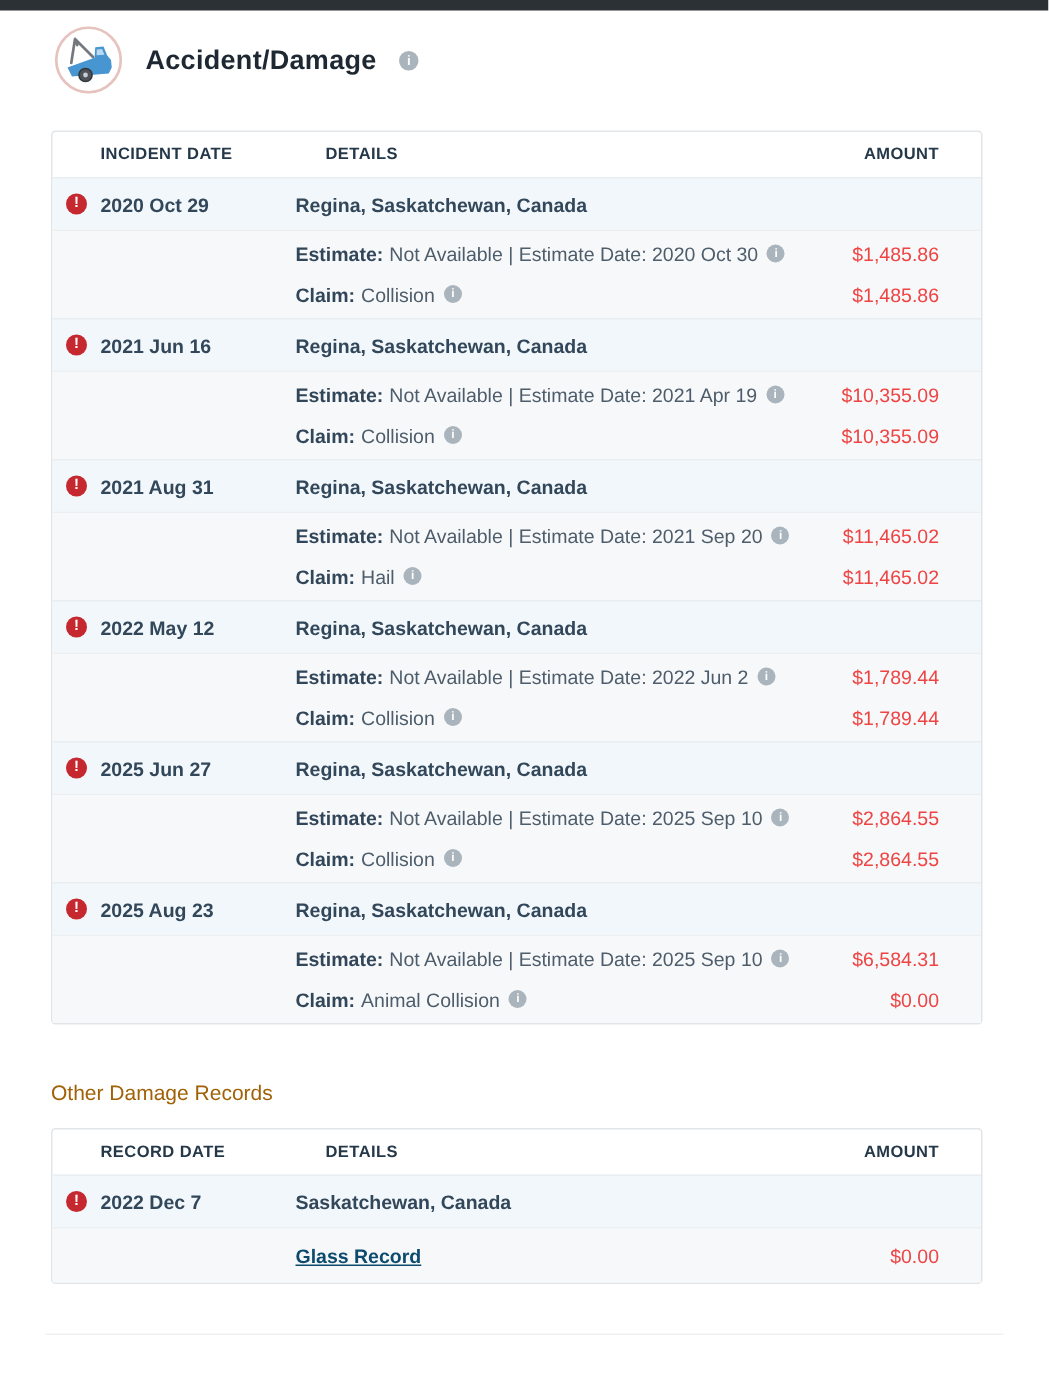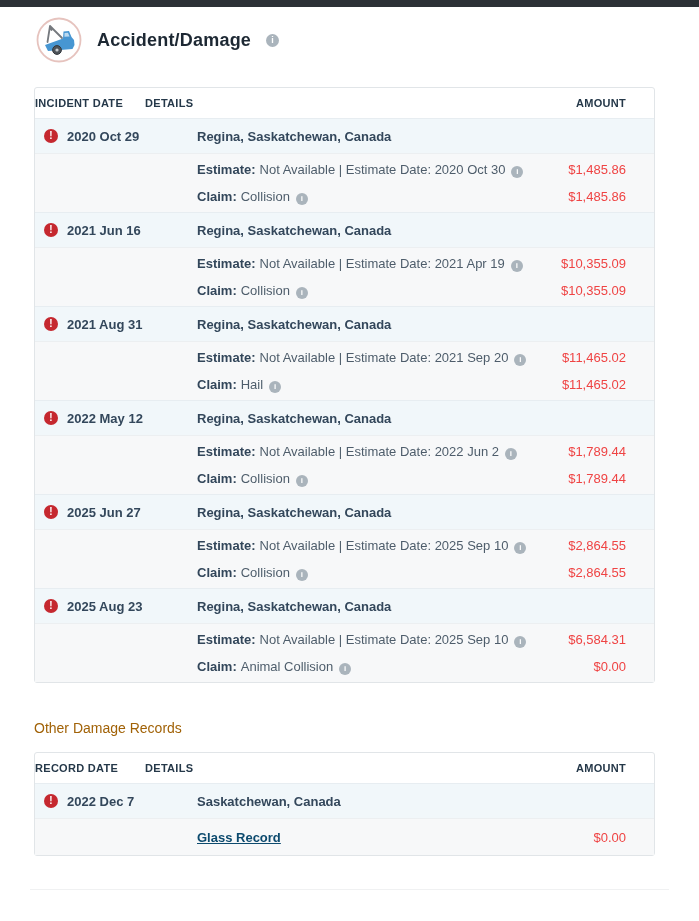--- a/index.html
+++ b/index.html
@@ -15,36 +15,36 @@
     width: 13px; height: 13px; border-radius: 50%; background: #aab4bc; color: #fff;
     font-size: 9px; font-weight: 700; font-style: normal; line-height: 1; flex: 0 0 auto; }
   .info-icon.sm { width: 12px; height: 12px; font-size: 8px; margin-left: 6px; position: relative; top: 1px; }
 
   .card { width: 621px; margin-left: 34px; border: 1px solid #e1e5e8; border-radius: 3px; background: #fff; }
   .card1 { margin-top: 24px; }
   .card2 { margin-top: 16px; }
 
   .thead { display: flex; align-items: center; height: 30px;
     font-size: 11px; font-weight: 700; color: #253849; letter-spacing: .3px; }
-  .thead .c-date { width: 110px; }
+  .thead .c-date { margin-left: 32px; width: 150px; }
   .thead .c-details { flex: 1; }
   .thead .c-amount { padding-right: 28px; }
 
   .date-row { display: flex; align-items: center; height: 35px; background: #f1f7fa;
     border-top: 1px solid #e7edf1; font-size: 13px; font-weight: 700; color: #33475b; }
   .gutter { width: 32px; display: flex; justify-content: center; }
   .alert-icon { width: 14px; height: 14px; border-radius: 50%; background: #c5282f; color: #fff;
     font-size: 10px; font-weight: 700; display: flex; align-items: center; justify-content: center; line-height: 1; }
   .d-date { width: 130px; }
   .d-loc { flex: 1; }
 
   .sub-block { background: #f7f8f9; border-top: 1px solid #eceff1; padding: 2px 28px 2px 162px; }
   .line { height: 27px; display: flex; align-items: center; justify-content: space-between;
     font-size: 13px; color: #4e5d6b; }
-  .line-text { display: inline-flex; align-items: flex-end; }
+  .line-text { display: inline-flex; align-items: flex-start; }
   .lbl { font-weight: 700; color: #32465a; margin-right: 4px; }
   .line-amount { color: #ef4444; padding-left: 20px; white-space: nowrap; }
   .sub-block.single { padding: 0 28px 0 162px; }
   .sub-block.single .line { height: 36px; }
   .bold-text { font-weight: 700; color: #0c4a6e; text-decoration: underline; }
 
   .other-title { margin: 37px 0 0 34px; font-size: 14px; color: #a16207; }
 
   .divider { margin: 33px 30px 0 30px; border-top: 1px solid #f0f1f2; }
 </style>

